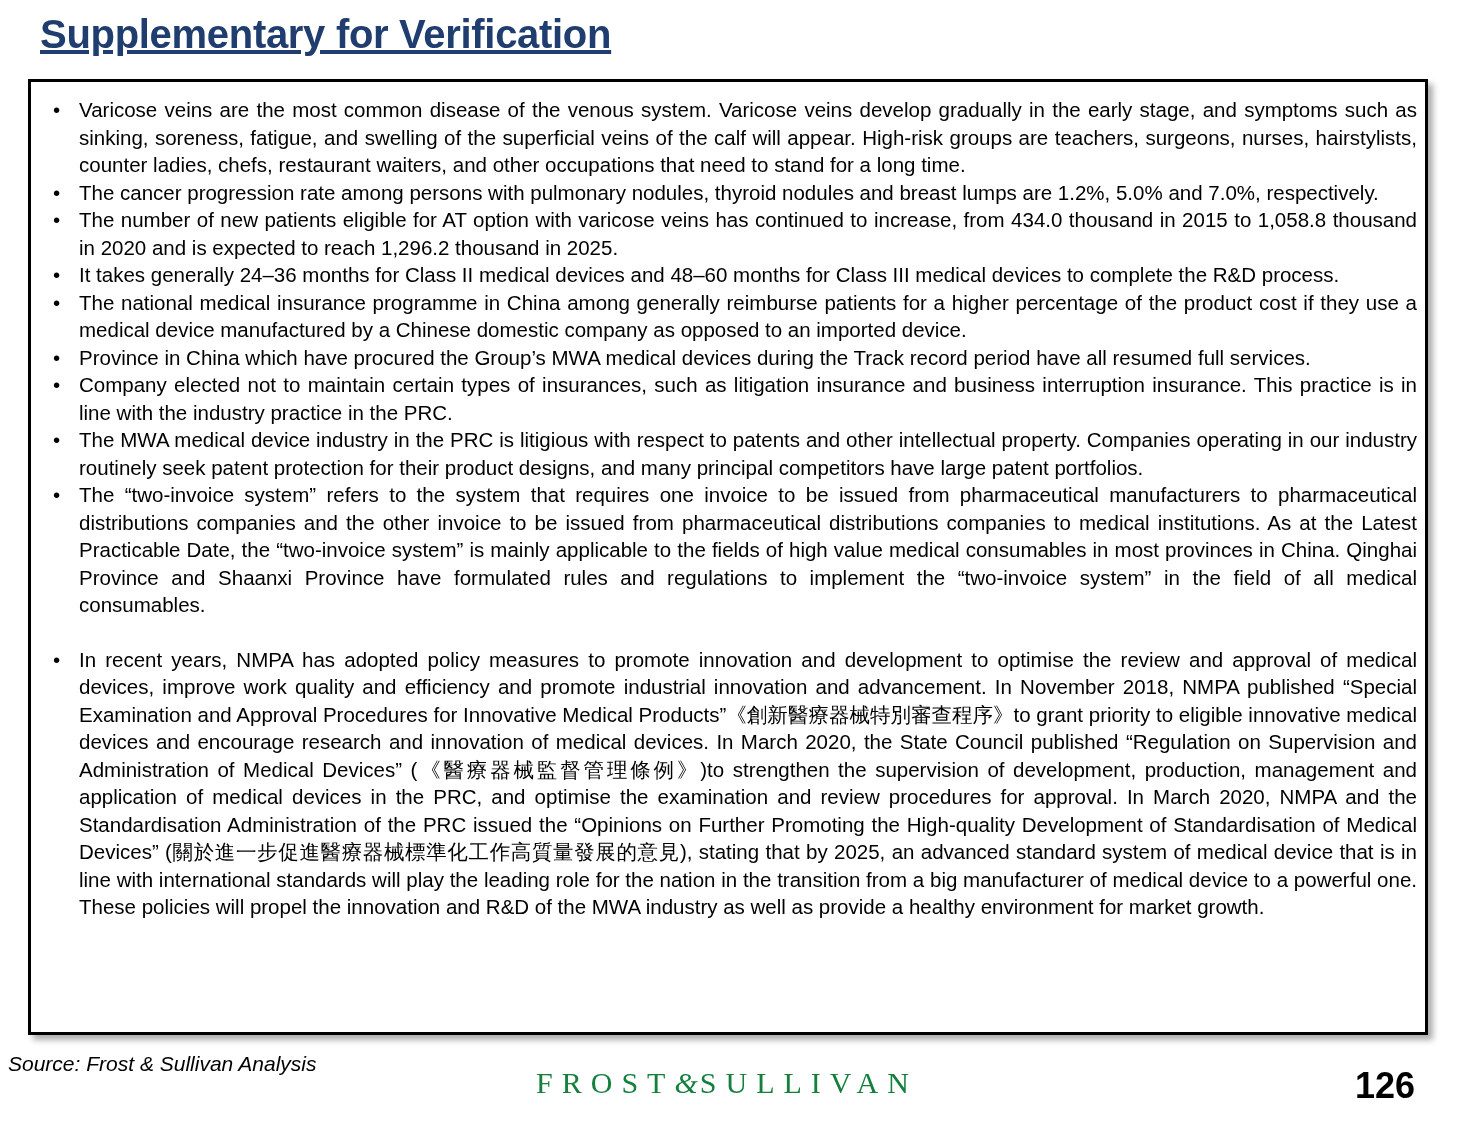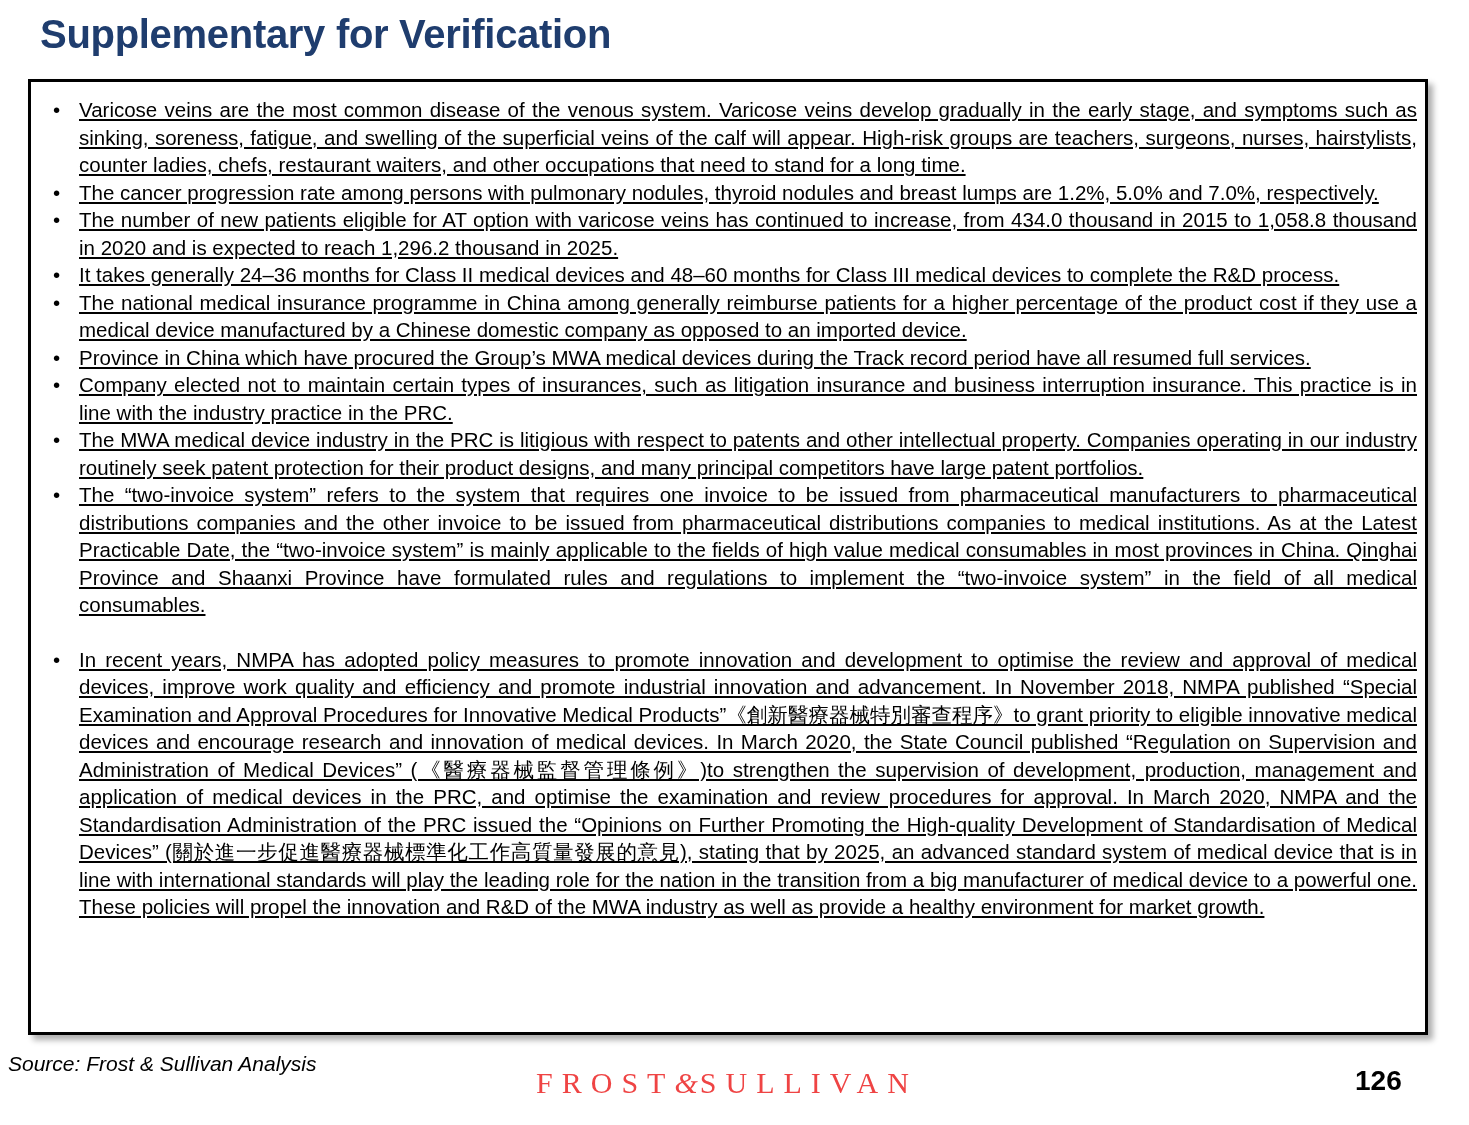--- a/index.html
+++ b/index.html
@@ -20,20 +20,21 @@
   #slide-title {
     position: absolute;
     left: 40px;
     top: 12px;
     font-size: 40px;
     font-weight: bold;
     color: #1f3d6e;
     letter-spacing: -0.3px;
     line-height: 1.1;
     white-space: nowrap;
+    text-decoration: underline;
   }
 
   
   #content-box {
     position: absolute;
     left: 28px;
     top: 79px;
     width: 1400px;
     height: 956px;
     box-sizing: border-box;
@@ -66,21 +67,20 @@
     top: 0;
     font-size: 20.5px;
     line-height: 27.5px;
   }
   ul.bullets li.spaced-above {
     margin-top: 27px;
   }
   
   ul.bullets li .txt {
     display: block;
-    text-decoration: underline;
   }
 
   
   #source-note {
     position: absolute;
     left: 8px;
     top: 1052px;
     font-size: 21px;
     font-style: italic;
     color: #000000;
@@ -88,33 +88,33 @@
   }
   #fs-logo {
     position: absolute;
     left: 487px;
     top: 1066px;
     width: 480px;
     text-align: center;
     font-family: "Liberation Serif", "DejaVu Serif", serif;
     font-size: 30px;
     letter-spacing: 9px;
-    color: #ef4444;
+    color: #15803d;
     white-space: nowrap;
   }
   #fs-logo .amp {
     font-style: italic;
     font-size: 30px;
     letter-spacing: 2px;
   }
   #page-number {
     position: absolute;
     left: 1355px;
     top: 1065px;
-    font-size: 28px;
+    font-size: 36px;
     font-weight: bold;
     color: #000000;
   }
 </style>
 </head>
 <body>
 
 <div id="slide-title">Supplementary for Verification</div>
 
 <div id="content-box">

